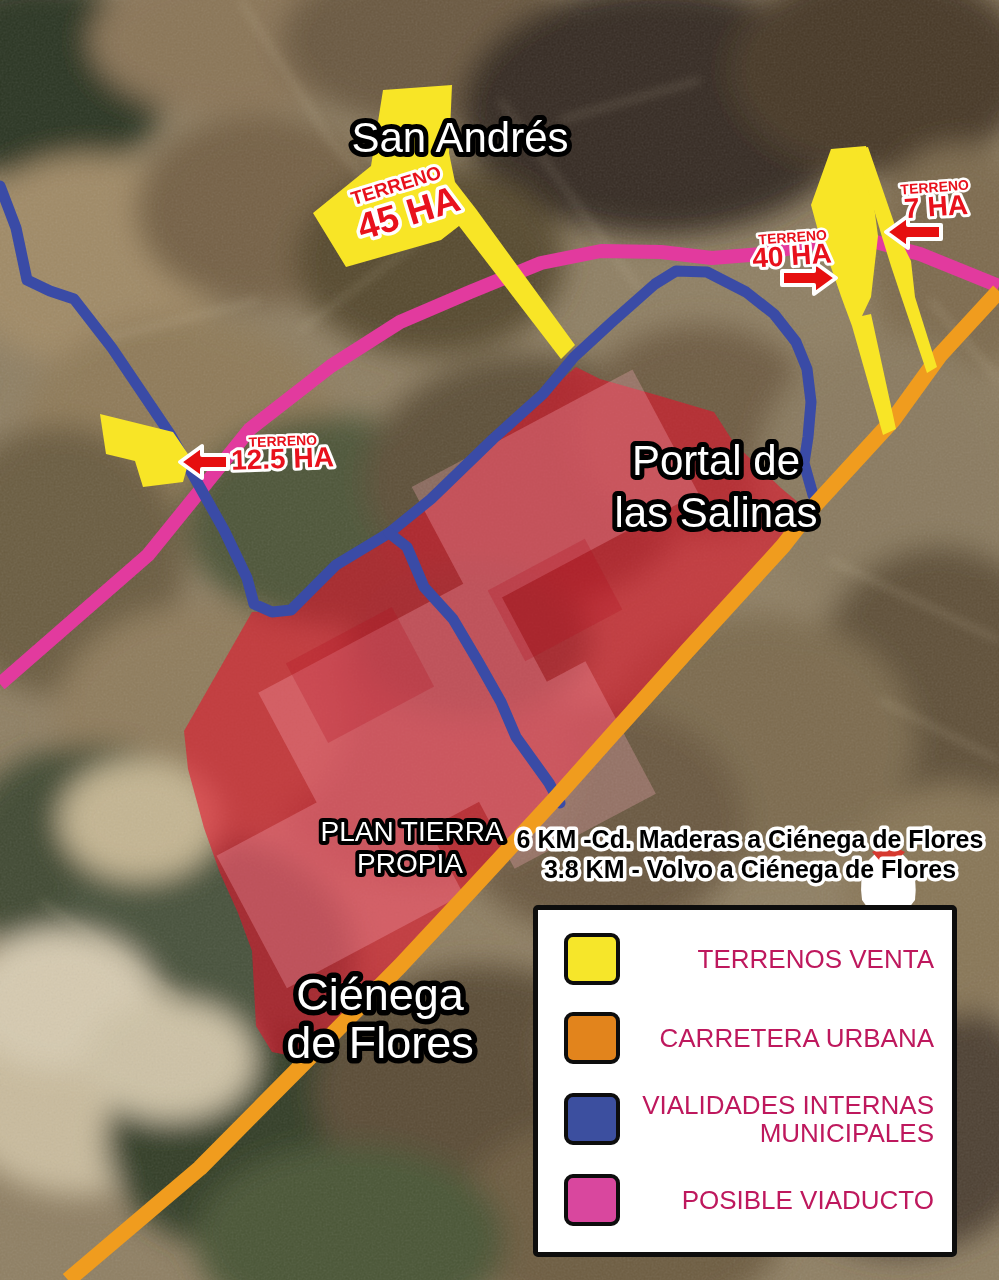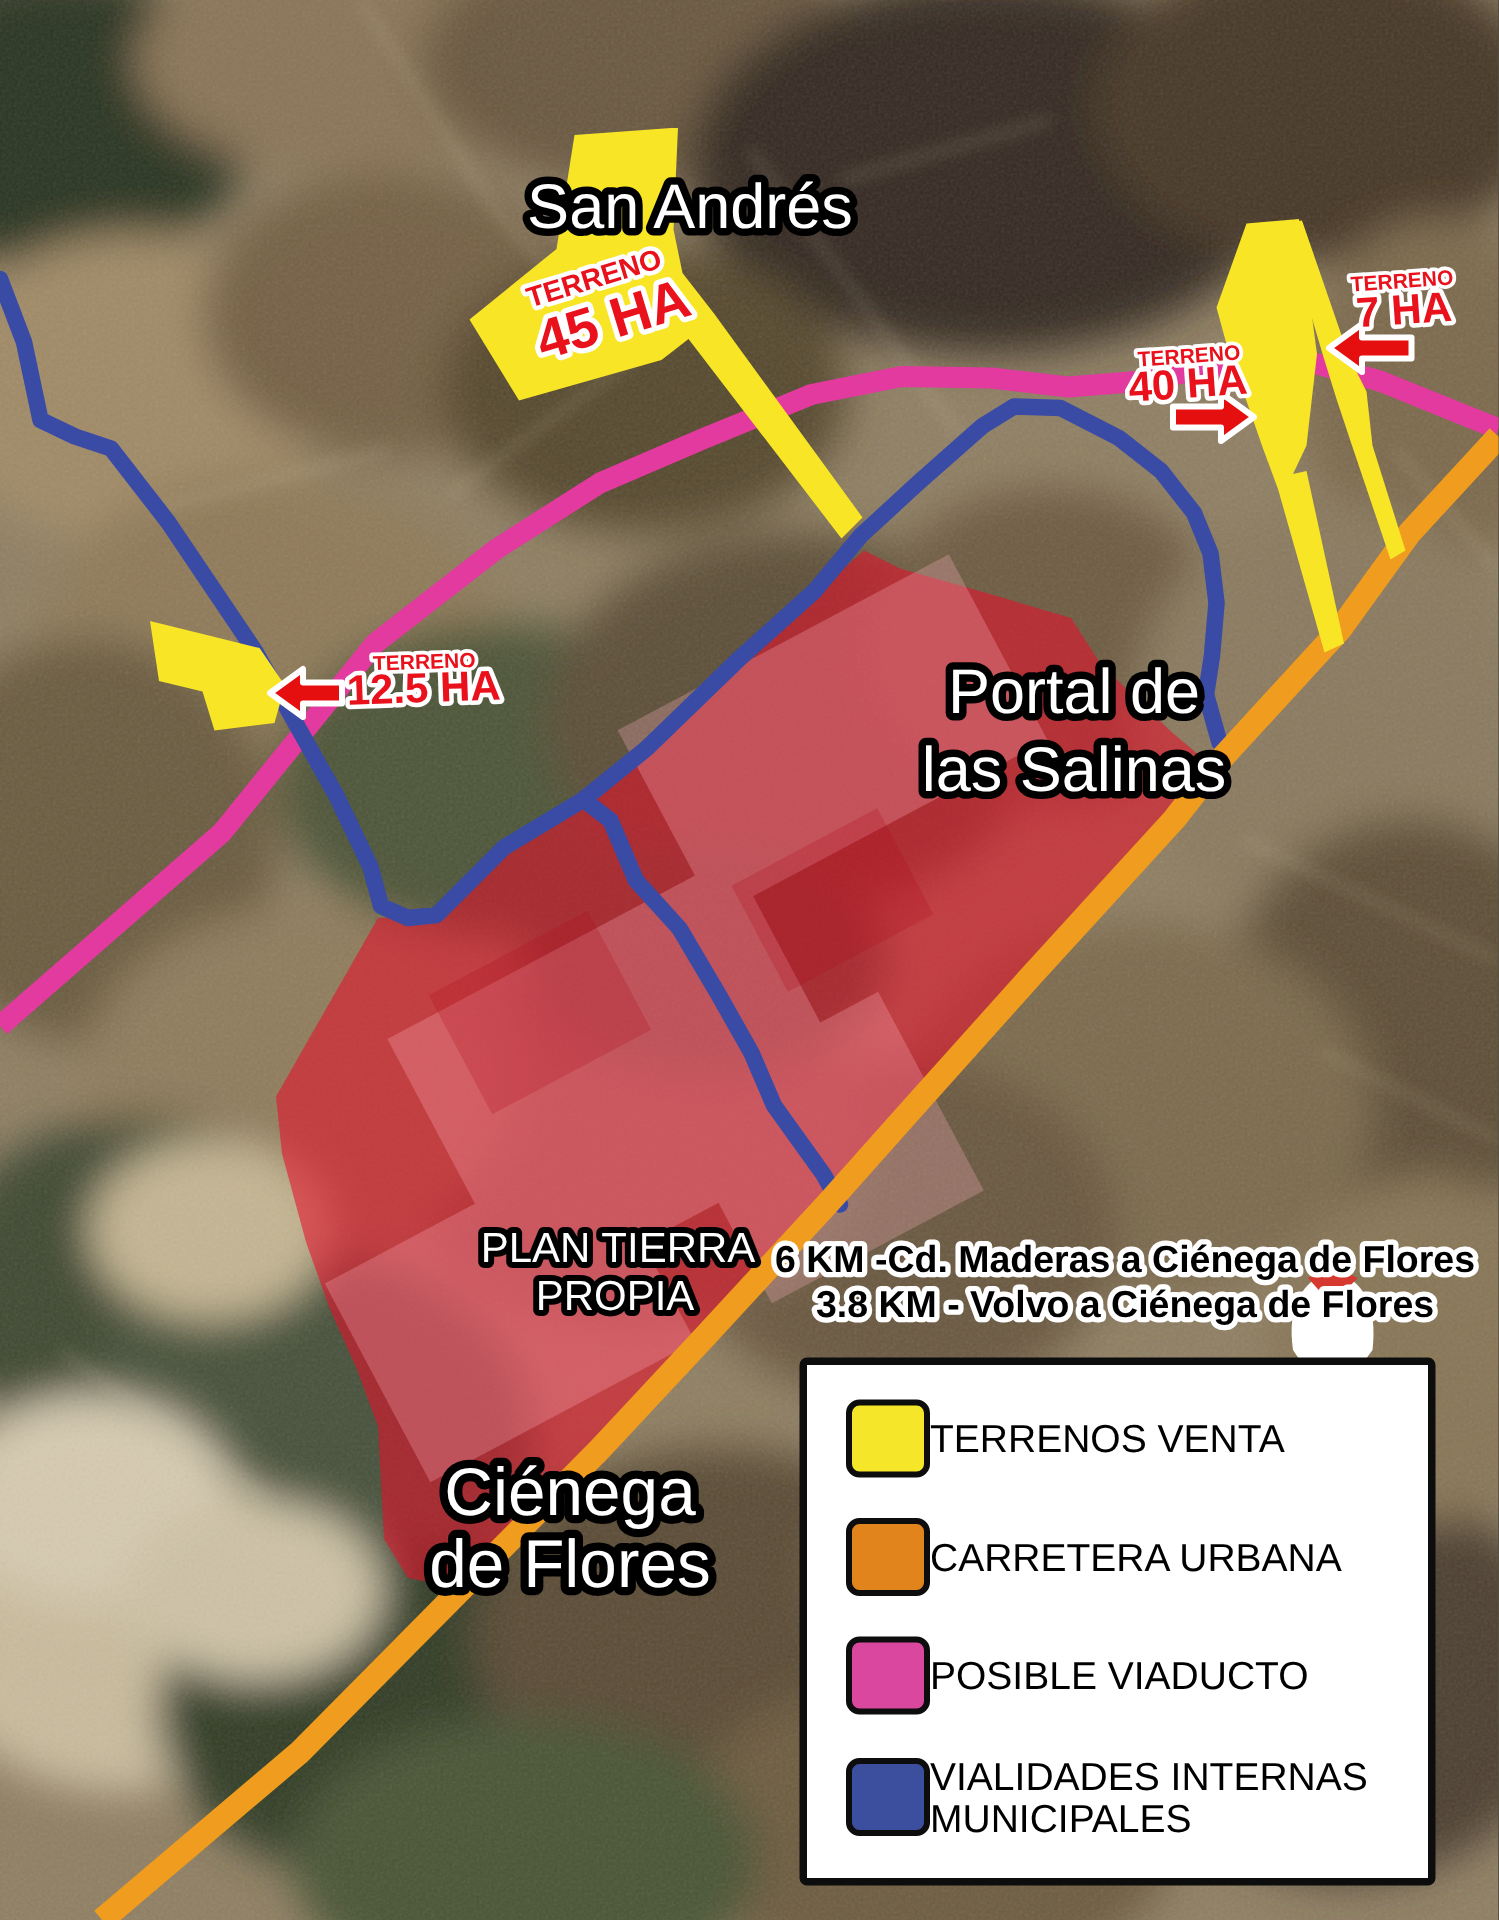--- a/index.html
+++ b/index.html
@@ -30,21 +30,21 @@
     padding:10px 10px 12px 10px;
   }
   .legend-row{display:flex;align-items:center;}
   .swatch{width:48px;height:44px;border:4px solid #0d0d0d;border-radius:9px;
           margin-left:16px;flex:none;}
   .sw-yellow{background:#f6e62a;}
   .sw-orange{background:#e2841c;}
   .sw-blue{background:#3c4f9f;}
   .sw-pink{background:#d9479e;}
   .sw-red{background:#f6101f;}
-  .legend-label{flex:1;text-align:left;color:#000000;font-size:26px;line-height:1.08;
+  .legend-label{flex:1;text-align:right;color:#be185d;font-size:26px;line-height:1.08;
                 padding:0 8px 0 0;}
 </style>
 </head>
 <body>
 
 <div class="stage">
   <svg width="999" height="1280" viewBox="0 0 999 1280">
     <defs>
       <filter id="soft" x="-40%" y="-40%" width="180%" height="180%">
         <feGaussianBlur stdDeviation="14"></feGaussianBlur>
@@ -197,21 +197,21 @@
   <div class="legend">
     <div class="legend-row">
       <span class="swatch sw-yellow"></span>
       <span class="legend-label">TERRENOS VENTA</span>
     </div>
     <div class="legend-row">
       <span class="swatch sw-orange"></span>
       <span class="legend-label">CARRETERA URBANA</span>
     </div>
     <div class="legend-row">
+      <span class="swatch sw-blue"></span>
+      <span class="legend-label">VIALIDADES INTERNAS MUNICIPALES</span>
+    </div>
+    <div class="legend-row">
       <span class="swatch sw-pink"></span>
       <span class="legend-label">POSIBLE VIADUCTO</span>
     </div>
-    <div class="legend-row">
-      <span class="swatch sw-blue"></span>
-      <span class="legend-label">VIALIDADES INTERNAS MUNICIPALES</span>
-    </div>
   </div>
 </div>
 
 </body></html>

